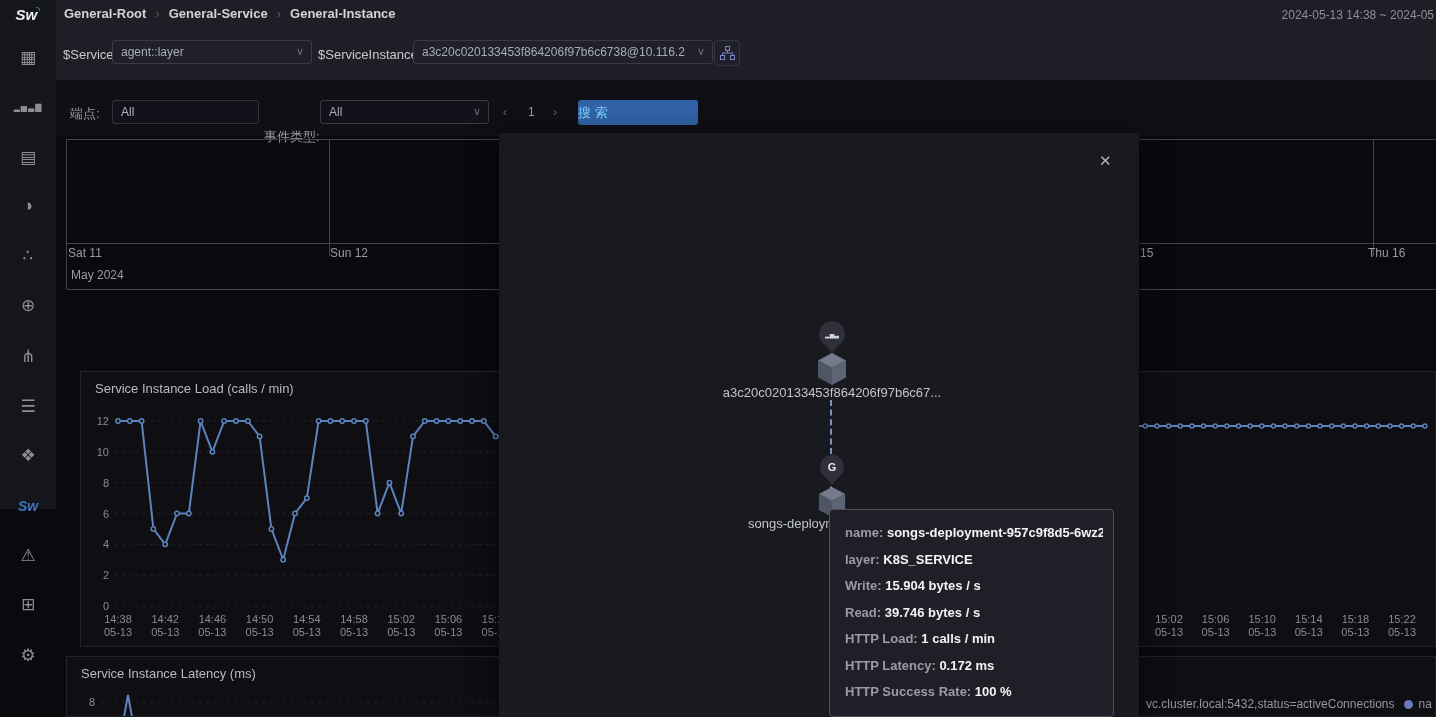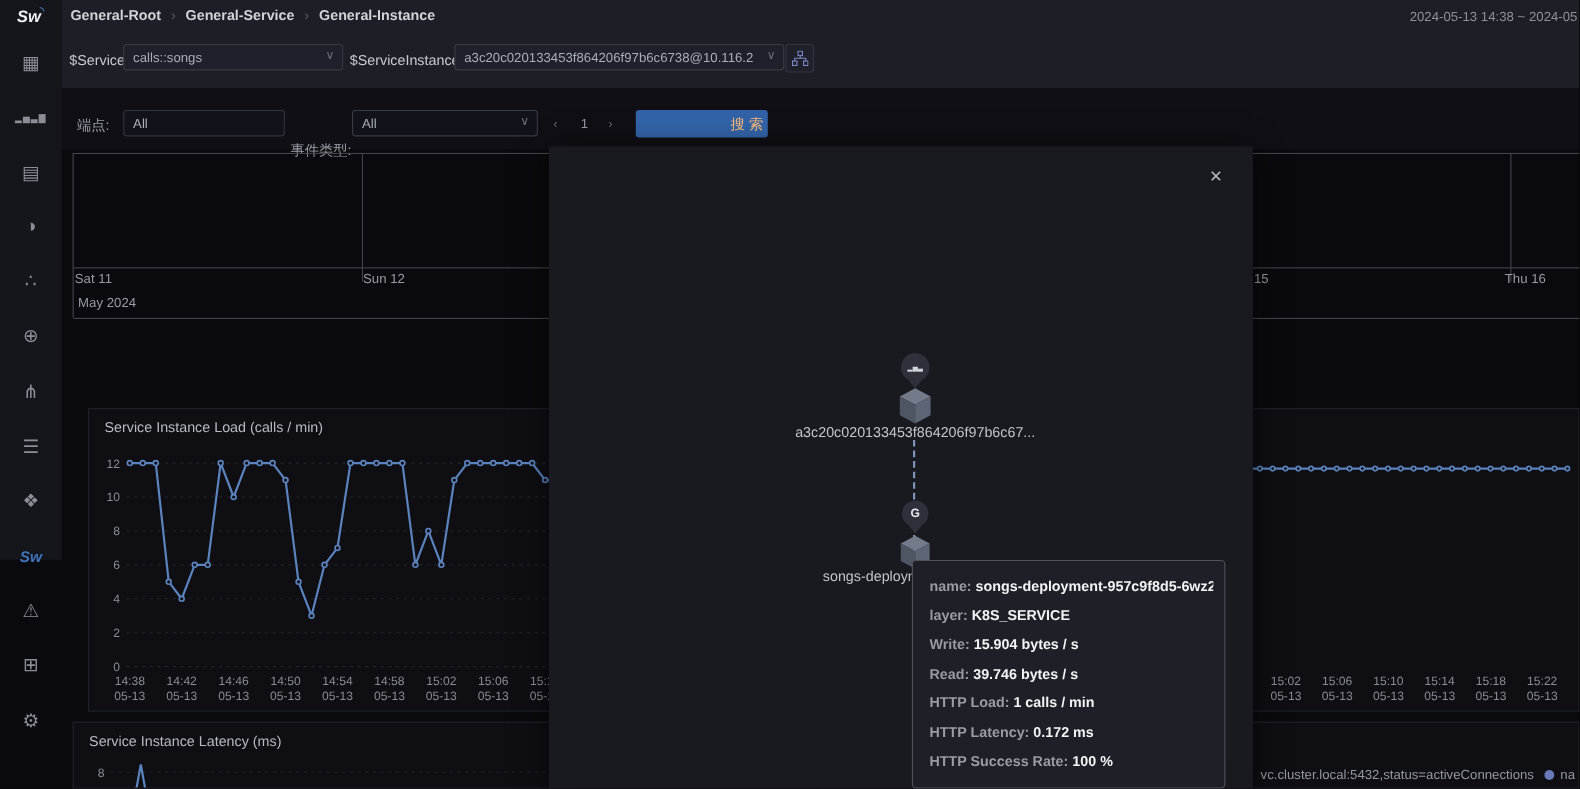--- a/index.html
+++ b/index.html
@@ -31,21 +31,21 @@
                align-items:center;justify-content:center;cursor:pointer;}
 
   
   .events{position:absolute;left:56px;top:80px;width:1380px;height:56px;background:#0f0f15;}
   .e-label{position:absolute;top:25px;font-size:13px;color:#9b9ba4;}
   .e-input{position:absolute;top:20px;height:24px;box-sizing:border-box;border:1px solid #34343e;border-radius:3px;
            background:#12121a;color:#aeb2ba;font-size:12px;line-height:22px;padding:0 8px;white-space:nowrap;}
   .pager{position:absolute;top:20px;height:24px;line-height:24px;font-size:12px;color:#6a6a74;cursor:pointer;}
   .pager.cur{color:#9a9aa4;}
   .search-btn{position:absolute;left:522px;top:20px;width:120px;height:25px;background:#3263a8;border-radius:3px;
-              color:#fdba74;font-size:13px;text-align:right;line-height:25px;letter-spacing:4px;cursor:pointer;}
+              color:#7dd3fc;font-size:13px;text-align:left;line-height:25px;letter-spacing:4px;cursor:pointer;}
 
   
   .timeline{position:absolute;left:66px;top:139px;width:1370px;height:150px;
             border-left:1px solid #43434b;border-top:1px solid #43434b;box-sizing:border-box;}
   .tl-axis{position:absolute;left:0;top:103px;width:1370px;height:1px;background:#43434b;}
   .tl-bottom{position:absolute;left:0;top:149px;width:1370px;height:1px;background:#43434b;}
   .tl-grid{position:absolute;top:0;width:1px;height:116px;background:#43434b;}
   .tl-label{position:absolute;top:106px;font-size:12px;color:#9a9aa3;padding-left:0;white-space:nowrap;}
   .tl-month{position:absolute;top:128px;left:4px;font-size:12px;color:#9a9aa3;}
 
@@ -88,21 +88,21 @@
 <div id="page">
 
   <div class="header">
     <div class="breadcrumb">
       <span>General-Root</span><span class="crumb-sep">›</span><span>General-Service</span><span class="crumb-sep">›</span><span>General-Instance</span>
     </div>
     <div class="time-range">2024-05-13 14:38 ~ 2024-05</div>
 
     <span class="f-label" style="left:7px;">$Service</span>
     <div class="select" style="left:56px;width:200px;">
-      <span>calls::songs</span>
+      <span>agent::layer</span>
       <span class="chev">∨</span>
     </div>
     <span class="f-label" style="left:262px;">$ServiceInstance</span>
     <div class="select" style="left:357px;width:300px;">
       <span>a3c20c020133453f864206f97b6c6738@10.116.2</span>
       <span class="chev">∨</span>
     </div>
     <div class="sitemap-btn">
       <svg width="15" height="14" viewBox="0 0 15 14">
         <rect x="5.5" y="0.5" width="4" height="4" fill="none" stroke="#7b86c8"></rect>

